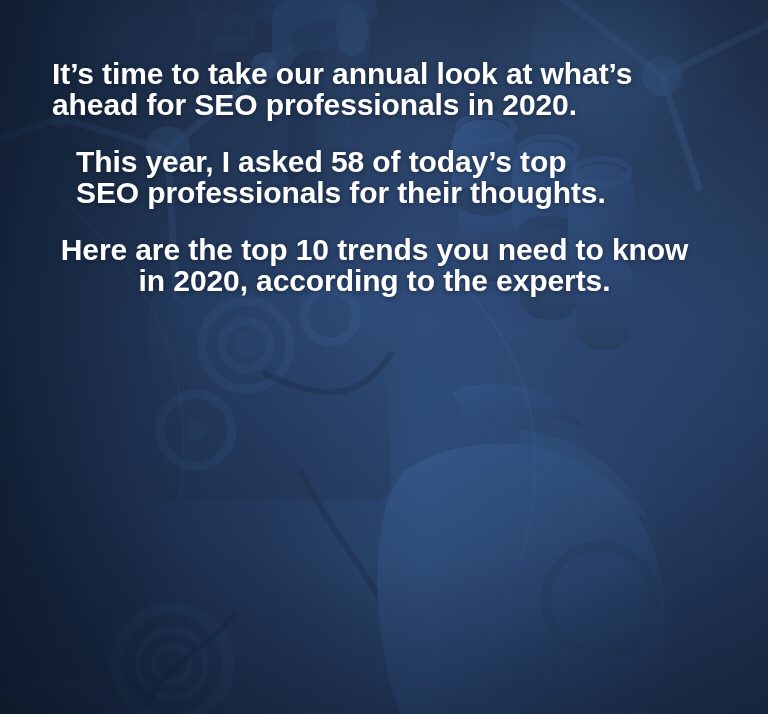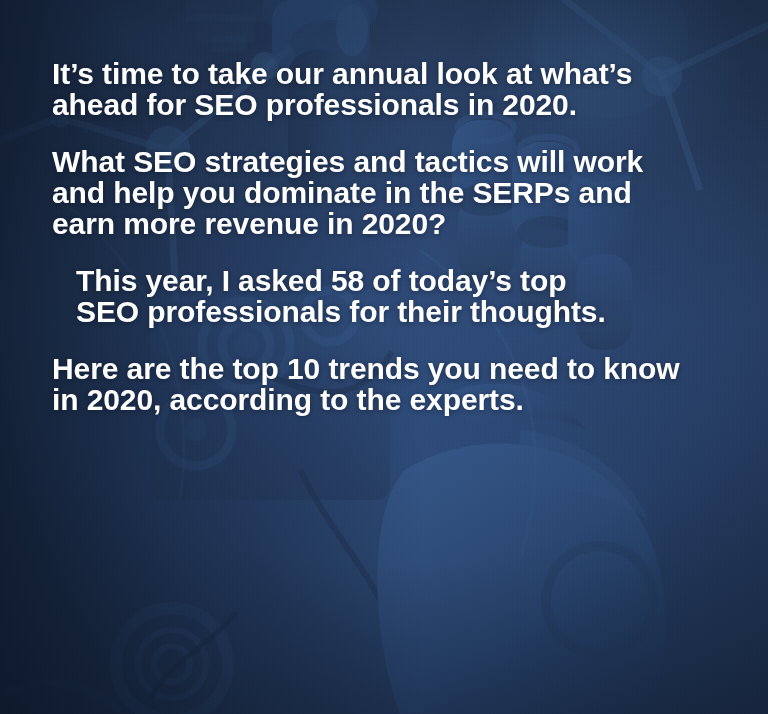--- a/index.html
+++ b/index.html
@@ -74,21 +74,21 @@
   }
   .para {
     margin: 0 0 26px 0;
     color: #ffffff;
     font-size: 30px;
     font-weight: 700;
     line-height: 31px;
     letter-spacing: -0.1px;
     text-shadow: 0 1px 5px rgba(8,16,30,0.45);
   }
-  .para:last-child { margin-bottom: 0; }
+  .para:last-child { margin-bottom: 0; text-align: center; }
   .para.w1 { max-width: 660px; }
   .para.w2 { max-width: 640px; }
   .para.w3 { max-width: 625px; }
   .para.w4 { max-width: 545px; margin-left: 24px; }
   .para.w5 { max-width: 645px; }
 </style>
 </head>
 <body>
 
 <div id="slide">
@@ -225,18 +225,17 @@
       </g>
     </svg>
   </div>
 
   <div class="bg-layer" id="bg-grid"></div>
   <div class="bg-layer" id="bg-vignette"></div>
   <div class="bg-layer" id="bg-tint"></div>
 
   <div id="copy">
     <p class="para w1">It’s time to take our annual look at what’s ahead for SEO professionals in 2020.</p>
-    <p class="para w2">What SEO strategies and tactics will work and help you dominate in the SERPs and earn more revenue in 2020?</p>
     <p class="para w4">This year, I asked 58 of today’s top SEO professionals for their thoughts.</p>
     <p class="para w5">Here are the top 10 trends you need to know in 2020, according to the experts.</p>
   </div>
 
 </div>
 
 </body></html>

